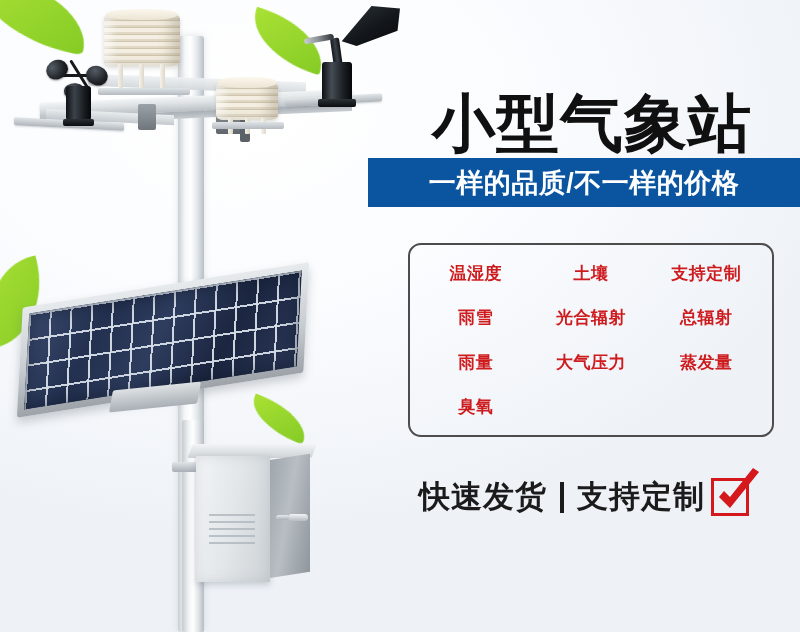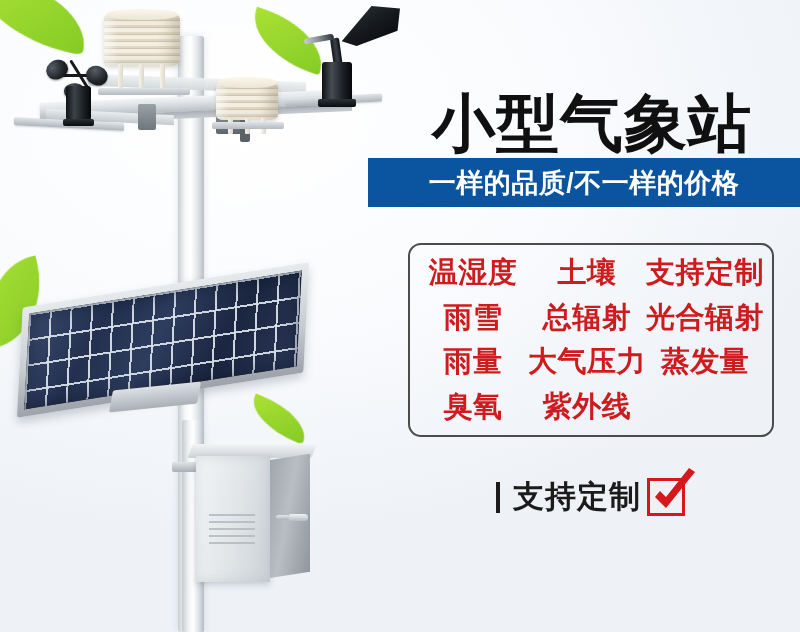--- a/index.html
+++ b/index.html
@@ -266,21 +266,21 @@
   .features {
     position: absolute; left: 40px; top: 243px; width: 366px; height: 194px;
     border: 2px solid #4c4c4c; border-radius: 13px;
     display: grid;
     grid-template-columns: 1fr 1fr 1fr;
     grid-template-rows: repeat(4, 1fr);
     align-items: center; justify-items: center;
     padding: 6px 8px;
   }
   .features .cell {
-    color: #ce1b1e; font-size: 29px; font-weight: 700; white-space: nowrap; letter-spacing: .5px;
+    color: #ce1b1e; font-size: 17px; font-weight: 700; white-space: nowrap; letter-spacing: .5px;
   }
 
   .footline {
     position: absolute; left: 0; top: 470px; width: 432px; height: 54px;
     display: flex; align-items: center; justify-content: center; gap: 0;
   }
   .footline .txt {
     color: #1b1b1b; font-size: 31px; font-weight: 700; letter-spacing: 1px; white-space: nowrap;
   }
   .footline .divider {
@@ -377,30 +377,30 @@
 
     <div class="subbanner">
       <span>一样的品质/不一样的价格</span>
     </div>
 
     <div class="features">
       <div class="cell">温湿度</div>
       <div class="cell">土壤</div>
       <div class="cell">支持定制</div>
       <div class="cell">雨雪</div>
+      <div class="cell">光合辐射</div>
       <div class="cell">总辐射</div>
-      <div class="cell">光合辐射</div>
       <div class="cell">雨量</div>
       <div class="cell">大气压力</div>
       <div class="cell">蒸发量</div>
       <div class="cell">臭氧</div>
-      <div class="cell">紫外线</div>
     </div>
 
     <div class="footline">
+      <span class="txt">快速发货</span>
       <span class="divider"></span>
       <span class="txt">支持定制</span>
       <span class="checkmark">
         <svg width="52" height="52" viewBox="0 0 52 52" aria-hidden="true">
           <path d="M8 29 L19 40 L48 4 L42 0 L19 29 L13 23 Z" fill="#d4181c"></path>
         </svg>
       </span>
     </div>
   </div>
 </div>

